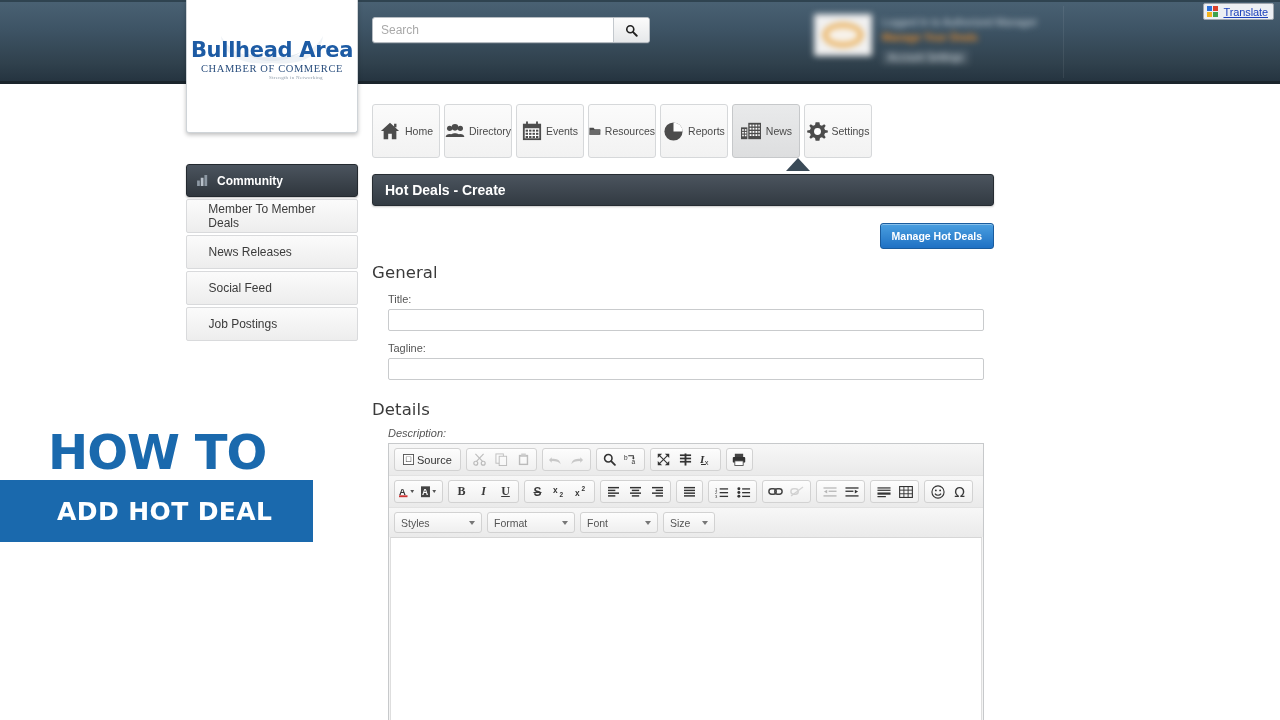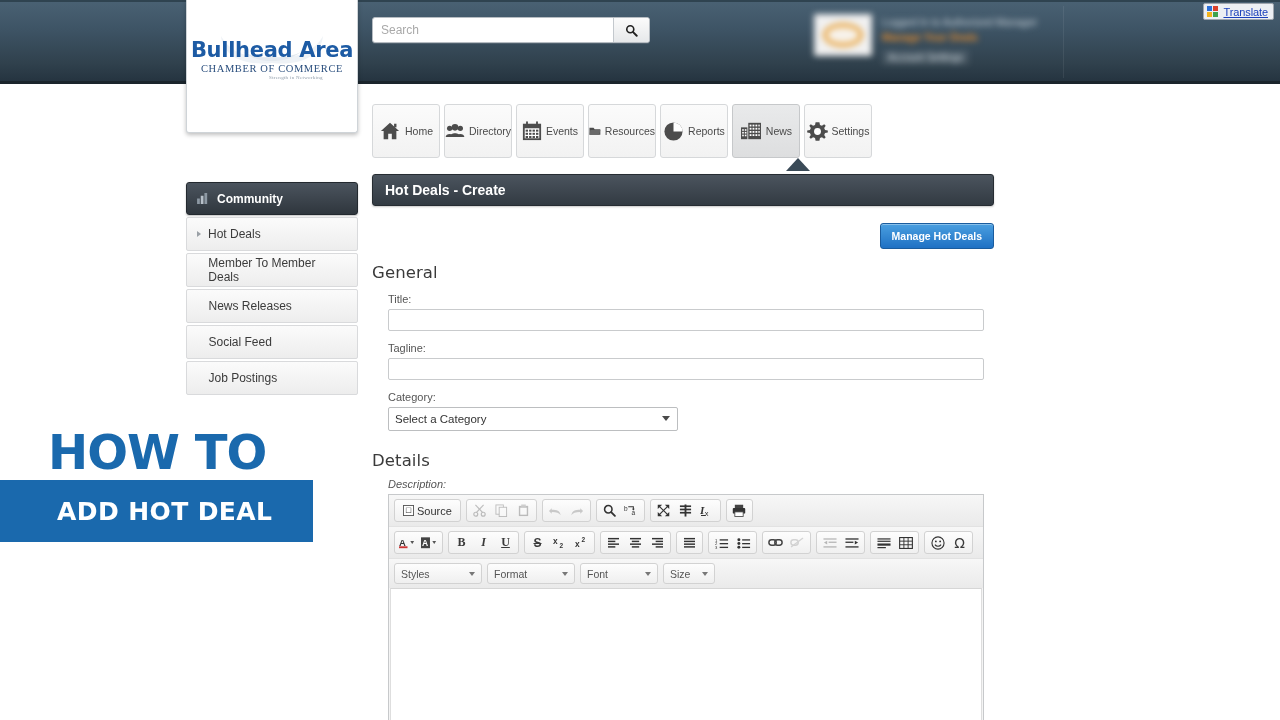--- a/index.html
+++ b/index.html
@@ -134,21 +134,21 @@
   .modbtn.active { background: linear-gradient(to bottom,#e9eaeb,#dddedf); border-color:#c6c8ca; }
   .modbtn .lbl { font-size:10.5px; color:#4a4a4a; font-family:"Liberation Sans", sans-serif; }
   .modbtn svg { display:block; }
   .nav-arrow {
     position:absolute; left:786px; top:158px;
     width:0;height:0;border-left:12px solid transparent;border-right:12px solid transparent;
     border-bottom:13px solid #3a4a57; z-index:4;
   }
 
   
-  .sidebar { position:absolute; left:186px; top:182px; width:172px; }
+  .sidebar { position:absolute; left:186px; top:164px; width:172px; }
   .side-head {
     height:33px; background: linear-gradient(to bottom,#4b545e,#2f363d);
     border:1px solid #23292f; border-radius:3px;
     display:flex; align-items:center; gap:7px; padding:0 10px;
     box-shadow: 0 1px 2px rgba(0,0,0,0.25);
   }
   .side-head .lbl { color:#ffffff; font-size:12px; font-weight:bold; }
   .side-item {
     height:34px; margin-top:2px;
     background: linear-gradient(to bottom,#fbfbfb,#ededed);
@@ -424,24 +424,20 @@
     <div class="side-head">
       <svg width="13" height="11" viewBox="0 0 14 12">
         <rect x="0" y="6" width="3" height="6" fill="#8d98a3"></rect>
         <rect x="4" y="3" width="3" height="9" fill="#b7c0c9"></rect>
         <rect x="8" y="0" width="3" height="12" fill="#8d98a3"></rect>
       </svg>
       <span class="lbl">Community</span>
     </div>
 
     <div class="side-item">
-      <span class="caret"></span>
-      <span class="lbl">Hot Deals</span>
-    </div>
-    <div class="side-item">
       <span class="indent"></span>
       <span class="lbl">Member To Member Deals</span>
     </div>
     <div class="side-item">
       <span class="indent"></span>
       <span class="lbl">News Releases</span>
     </div>
     <div class="side-item">
       <span class="indent"></span>
       <span class="lbl">Social Feed</span>
@@ -467,29 +463,20 @@
     <div class="fld">
       <div class="fld-label">Title:</div>
       <input class="txt" value="" style="">
     </div>
 
     <div class="fld">
       <div class="fld-label">Tagline:</div>
       <input class="txt" value="" style="">
     </div>
 
-    <div class="fld">
-      <div class="fld-label">Category:</div>
-      <div class="sel-wrap">
-        <select class="sel">
-          <option>Select a Category</option>
-        </select>
-        <span class="sel-arrow"></span>
-      </div>
-    </div>
 
     <div class="sec-title" style="margin-top:20px;">Details</div>
 
     <div class="fld" style="margin-top:7px;font-style:italic;">
       <div class="fld-label">Description:</div>
     </div>
 
     <div class="cke">
 
       <div class="cke-row">

